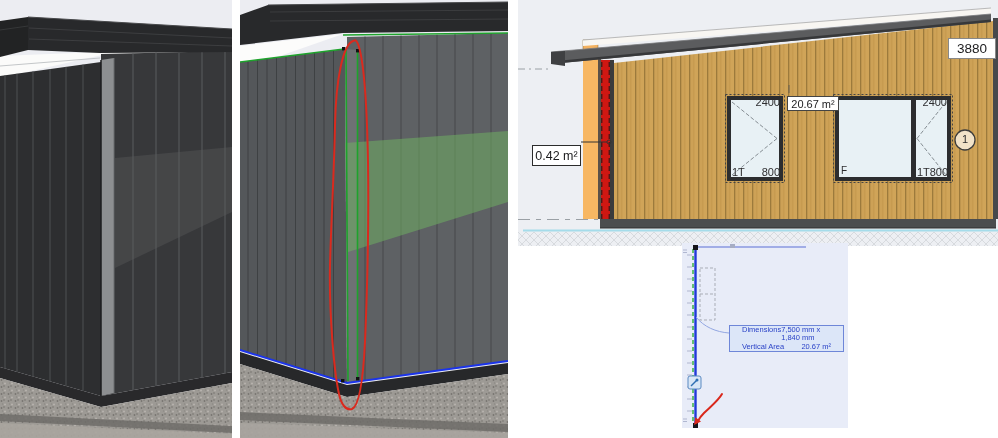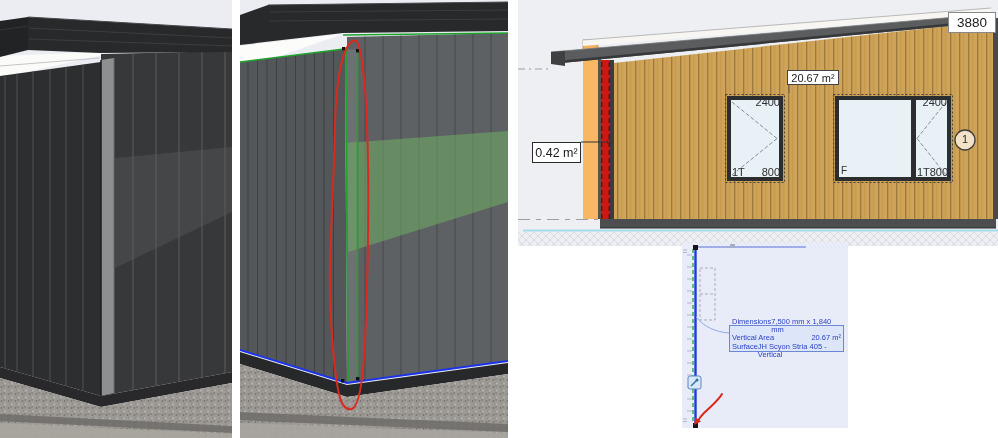--- a/index.html
+++ b/index.html
@@ -3,25 +3,25 @@
 <meta charset="utf-8">
 <style>
   html,body{margin:0;padding:0;background:#ffffff;}
   .stage{position:relative;width:998px;height:438px;overflow:hidden;background:#ffffff;
          font-family:"Liberation Sans", sans-serif;}
   .panel{position:absolute;top:0;}
   svg{display:block;}
   .elev{left:518px;top:0;width:480px;height:246px;}
   .plan{left:682px;top:243px;width:166px;height:185px;background:#e8ecf8;}
   .lbl{position:absolute;background:#ffffff;border:1px solid #2b2b2b;color:#1c1c1e;
-       display:flex;align-items:center;justify-content:center;white-space:nowrap;box-sizing:border-box;}
+       display:flex;align-items:center;justify-content:center;white-space:nowrap;box-sizing:border-box;margin-top:26px;}
   .wtxt{position:absolute;color:#2e2e30;font-size:11px;line-height:10px;white-space:nowrap;}
   .tooltip{position:absolute;left:47px;top:82px;width:115px;height:27px;box-sizing:border-box;
            background:#dce6f8;border:1px solid #6e86d8;color:#2b43c7;font-size:7.5px;line-height:8.3px;
-           padding:0 2px;display:flex;flex-direction:column;justify-content:center;}
+           padding:0 12px;display:flex;flex-direction:column;justify-content:center;}
   .trow{display:flex;justify-content:space-between;}
   .trow.joined{justify-content:flex-end;}
   .marker-text{position:absolute;color:#2c2c2e;font-size:11px;}
 </style>
 </head>
 <body>
 
 <div class="stage">
 
   <svg class="panel" style="left:0;width:232px;height:438px" viewBox="0 0 232 438">
@@ -211,21 +211,21 @@
         <path d="M399,138.5 L428,102 M399,138.5 L428,175" stroke="#7a8288" stroke-width="0.9" stroke-dasharray="4 2" fill="none"></path>
       </g>
       <g>
         <line x1="63" y1="142" x2="89" y2="142" stroke="#333" stroke-width="1"></line>
         <circle cx="91" cy="142" r="2" fill="none" stroke="#333" stroke-width="1"></circle>
       </g>
       <line x1="271" y1="85" x2="271" y2="93" stroke="#555" stroke-width="0.8"></line>
       <circle cx="447" cy="140" r="10" fill="#f1e2c8" stroke="#3c3c3c" stroke-width="1.3"></circle>
     </svg>
 
-    <div class="lbl" style="left:14px;top:142px;width:49px;height:21px;font-size:12.5px">0.42 m²</div>
+    <div class="lbl" style="left:14px;top:119px;width:49px;height:21px;font-size:12.5px">0.42 m²</div>
     <div class="lbl" style="left:269px;top:70px;width:52px;height:15px;font-size:11px;border-color:#444">20.67 m²</div>
     <div class="lbl" style="left:430px;top:12px;width:48px;height:21px;font-size:13.5px;border-color:#888">3880</div>
 
     <div class="wtxt" style="left:228px;top:97px;width:34px;text-align:right">2400</div>
     <div class="wtxt" style="left:234px;top:167px;width:28px;text-align:right">800</div>
     <div class="wtxt" style="left:214px;top:167px">1T</div>
     <div class="wtxt" style="left:398px;top:97px;width:31px;text-align:right">2400</div>
     <div class="wtxt" style="left:399px;top:167px">1T</div>
     <div class="wtxt" style="left:404px;top:167px;width:26px;text-align:right">800</div>
     <div class="wtxt" style="left:323px;top:166px;font-size:10px">F</div>
@@ -276,20 +276,16 @@
     </svg>
     <div class="tooltip">
       <div class="trow">
         <span>Dimensions</span>
         <span>7,500 mm x 1,840 mm</span>
       </div>
       <div class="trow">
         <span>Vertical Area</span>
         <span>20.67 m²</span>
       </div>
-      <div class="trow joined">
-        <span>Surface</span>
-        <span>JH Scyon Stria 405 - Vertical</span>
-      </div>
     </div>
   </div>
 
 </div>
 
 </body></html>

